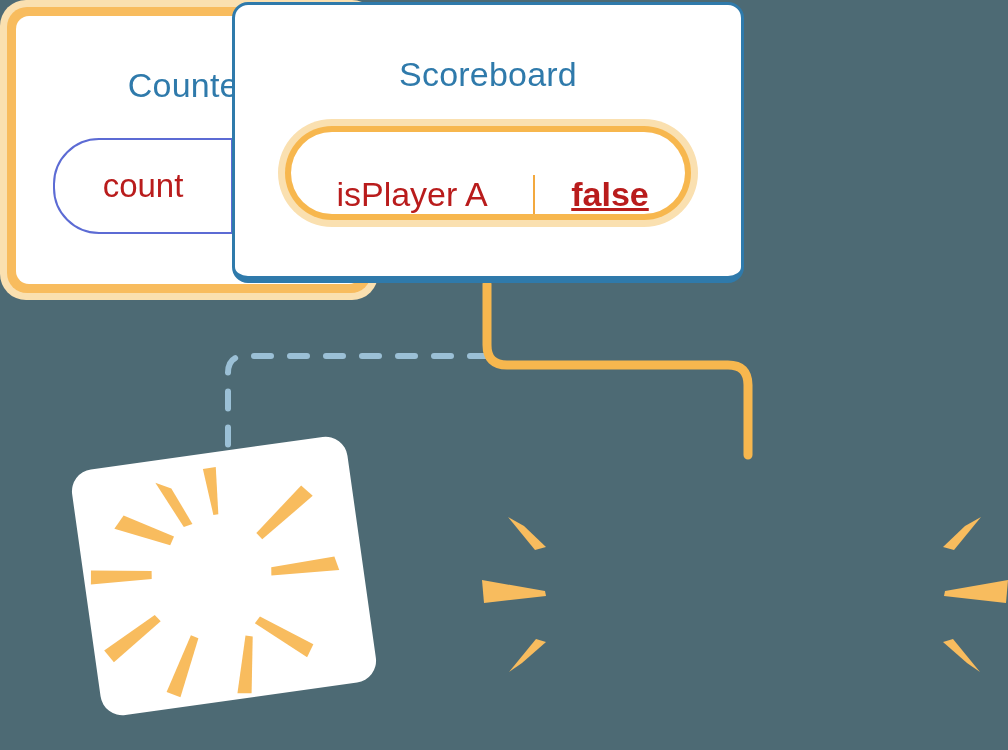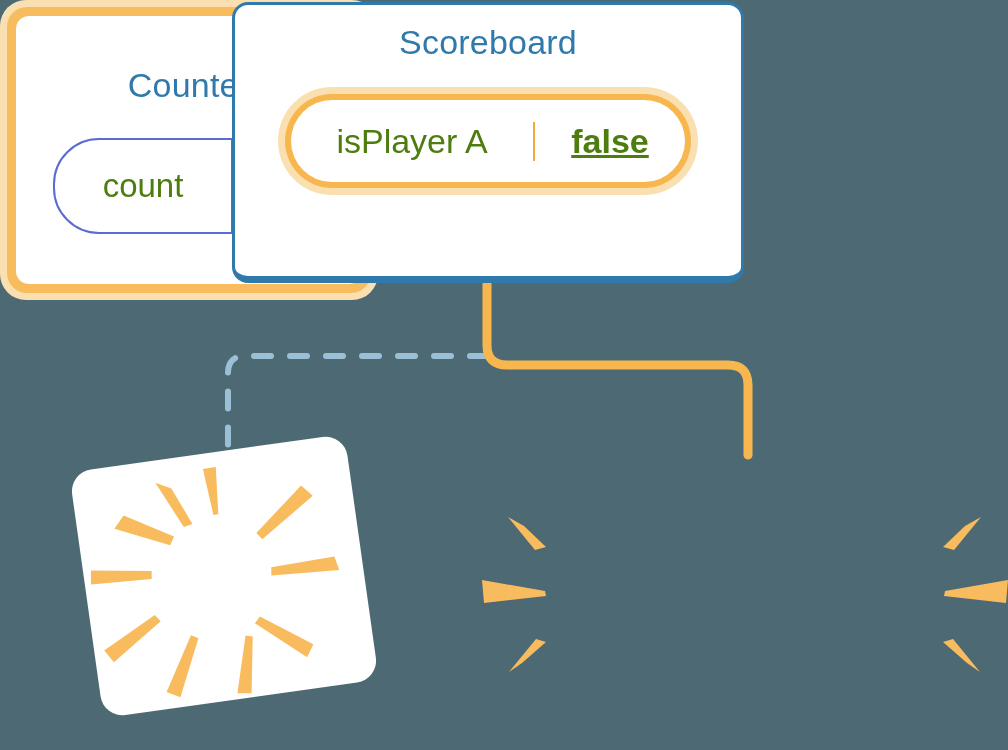--- a/index.html
+++ b/index.html
@@ -22,41 +22,41 @@
     left:232px;top:2px;width:512px;height:281px;
     border:3px solid #2f7aab;border-bottom-width:7px;
     border-radius:16px;
     display:flex;flex-direction:column;align-items:center;
     z-index:6;
   }
   .card-title{
     color:#2f7aab;font-size:34px;font-weight:400;
     letter-spacing:.2px;line-height:1;
   }
-  #scoreboard .card-title{margin-top:20px;}
+  #scoreboard .card-title{margin-top:52px;}
 
   
   .pill-wrap{position:relative;}
   #sb-pill{
     margin-top:28px;width:420px;height:108px;
     border-radius:54px;
     background:#fae0b0;              
     padding:7px;box-sizing:border-box;
   }
   #sb-pill .ring{
     width:100%;height:100%;border-radius:47px;
     background:#f7b74e;padding:6px;box-sizing:border-box;
   }
   #sb-pill .inner{
     width:100%;height:100%;border-radius:41px;background:#fff;
-    display:flex;align-items:center;overflow:hidden;
+    display:flex;align-items:flex-end;overflow:hidden;
   }
   .pill-key,.pill-val{
     display:flex;align-items:center;justify-content:center;
-    color:#4d7c0f;box-sizing:border-box;
+    color:#b91c1c;box-sizing:border-box;
   }
   #sb-pill .pill-key{flex:0 0 242px;font-size:34px;}
   #sb-pill .pill-val{
     flex:1;font-size:34px;font-weight:700;
     border-left:2px solid #f3a93f;
     text-decoration:underline;
   }
 
   
   .sparkle{position:absolute;color:#f7b74e;line-height:1;}

